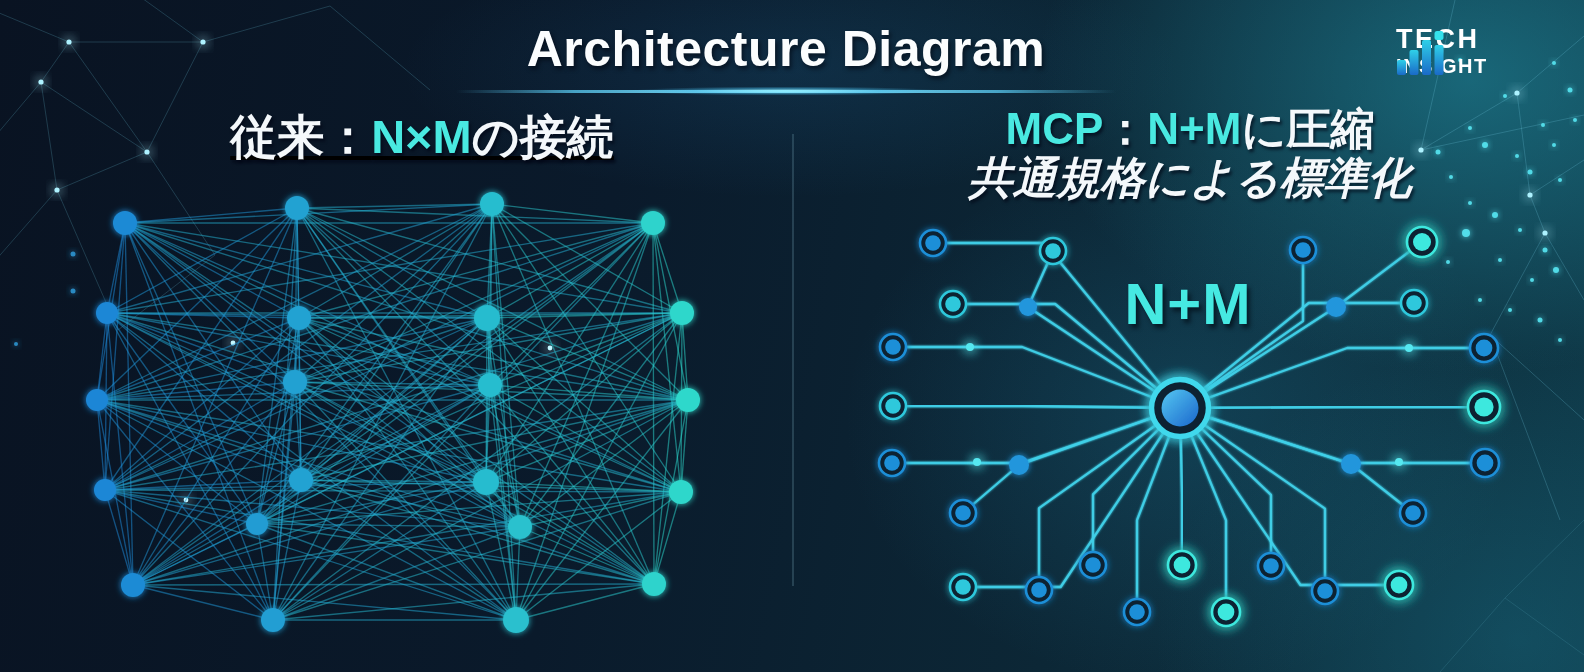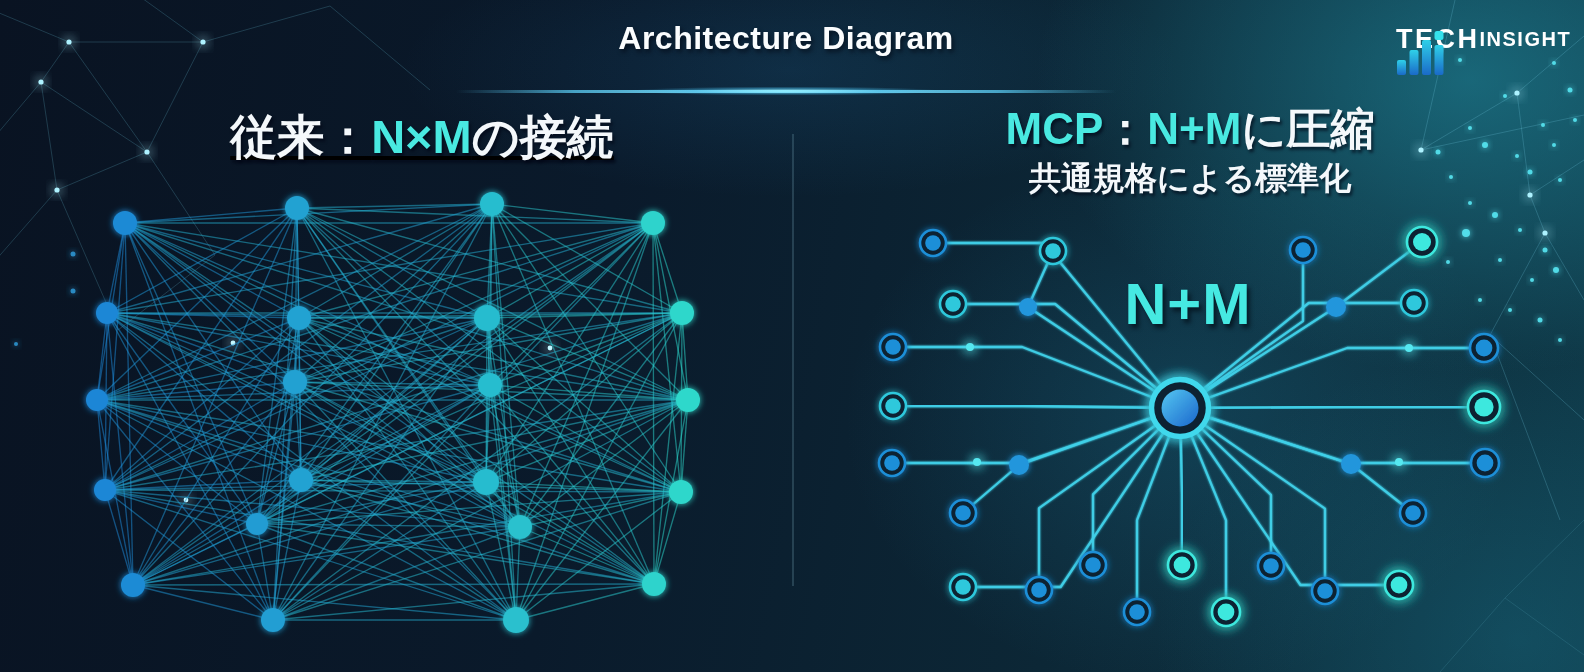--- a/index.html
+++ b/index.html
@@ -11,43 +11,43 @@
       radial-gradient(520px 420px at 1520px 640px, rgba(26,116,140,0.35), rgba(26,116,140,0) 70%),
       radial-gradient(480px 380px at 1180px 420px, rgba(38,150,190,0.20), rgba(38,150,190,0) 70%),
       radial-gradient(520px 170px at 790px 70px, rgba(40,130,190,0.16), rgba(40,130,190,0) 75%),
       linear-gradient(100deg, #091322 0%, #0a1a2b 38%, #0c2736 68%, #0f3a49 100%);
   }
   svg{position:absolute;left:0;top:0;}
   .overlay{position:absolute;z-index:5;}
   
   .title-wrap{left:786px;top:20px;transform:translateX(-50%);text-align:center;}
   .title{
-    font-size:32px;font-weight:800;color:#fbfdfe;letter-spacing:0.5px;white-space:nowrap;
+    font-size:50px;font-weight:800;color:#fbfdfe;letter-spacing:0.5px;white-space:nowrap;
     text-shadow:2px 3px 4px rgba(0,5,15,0.6);
   }
   .title-underline-wrap{position:absolute;left:786px;top:85px;transform:translateX(-50%);width:660px;height:12px;z-index:4;}
   .title-underline-glow{position:absolute;left:50%;top:50%;transform:translate(-50%,-50%);width:420px;height:12px;border-radius:50%;
     background:radial-gradient(closest-side, rgba(150,240,255,0.95), rgba(70,190,235,0.45) 45%, rgba(70,190,235,0) 75%);}
   .title-underline-core{position:absolute;left:0;top:5px;width:660px;height:3px;
     background:linear-gradient(90deg, rgba(60,180,230,0) 0%, rgba(90,205,245,0.75) 18%, #8ae6ff 50%, rgba(90,205,245,0.75) 82%, rgba(60,180,230,0) 100%);}
   
   .heading{font-weight:800;white-space:nowrap;text-shadow:2px 3px 3px rgba(0,5,20,0.6);}
   .heading .white{color:#f4f8fb;}
   .heading .accent{color:#49e9e1;}
   .left-heading{left:422px;top:106px;transform:translateX(-50%);font-size:47px;text-decoration:underline;}
   .right-heading{left:1190px;top:104px;transform:translateX(-50%);text-align:center;}
   .right-heading .line1{font-size:44px;line-height:50px;}
-  .right-heading .line2{font-size:32px;line-height:48px;color:#f4f8fb;}
+  .right-heading .line2{font-size:44px;line-height:48px;color:#f4f8fb;font-style:italic;}
   
   .hub-label{left:1188px;top:270px;transform:translateX(-50%);font-size:58px;font-weight:800;color:#46e9e2;
     text-shadow:3px 4px 4px rgba(0,10,20,0.65);letter-spacing:1px;}
   
   .logo{left:1396px;top:26px;display:flex;align-items:flex-start;gap:10px;}
   .logo-bars{width:50px;height:50px;display:block;}
-  .logo-text{display:flex;flex-direction:row;justify-content:center;}
+  .logo-text{display:flex;flex-direction:column;justify-content:center;}
   .logo-line1{font-size:27px;font-weight:800;color:#ffffff;letter-spacing:2.5px;line-height:27px;}
   .logo-line2{font-size:20px;font-weight:800;color:#ffffff;letter-spacing:1.5px;line-height:22px;margin-top:2px;}
 </style>
 </head>
 <body>
 
 <svg id="scene" width="1584" height="672" viewBox="0 0 1584 672">
   <defs>
     <filter id="softGlow" x="-80%" y="-80%" width="260%" height="260%">
       <feGaussianBlur stdDeviation="3" result="b"></feGaussianBlur>

